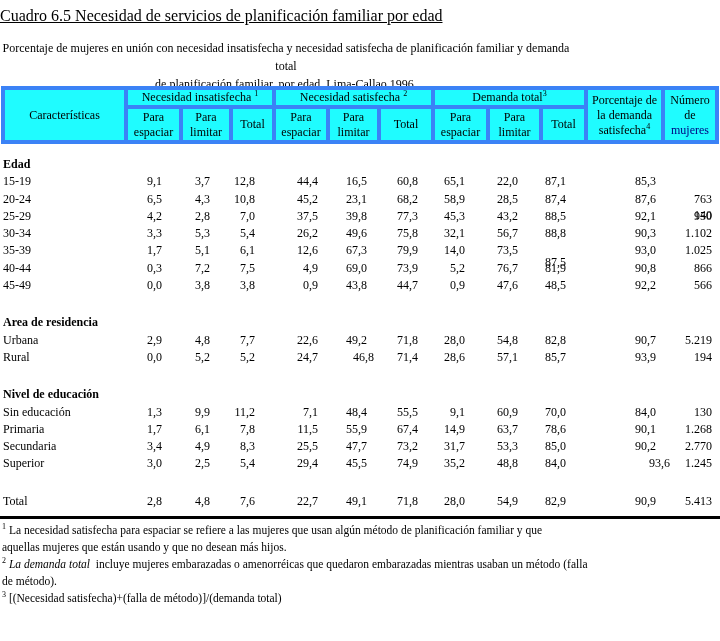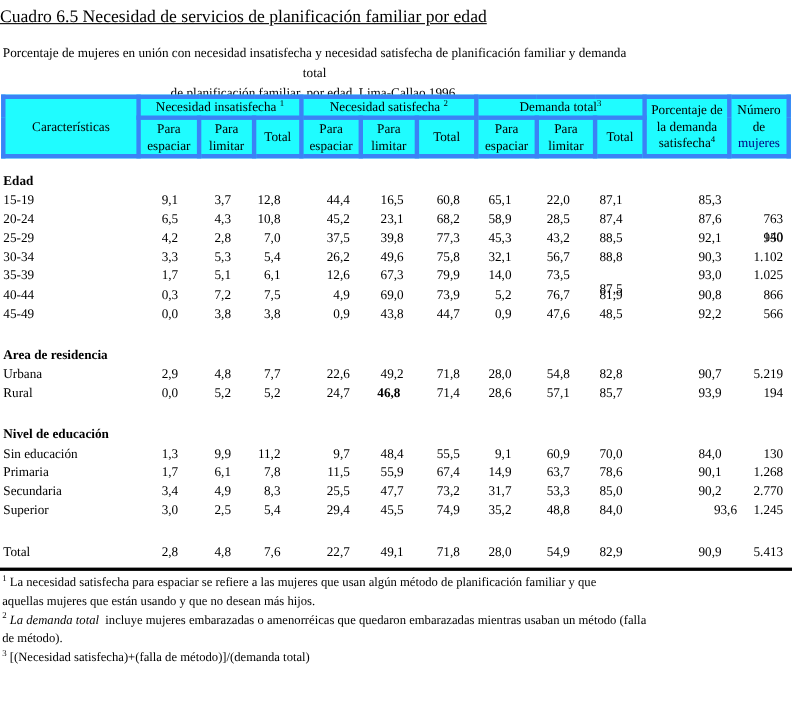--- a/index.html
+++ b/index.html
@@ -216,38 +216,38 @@
       <span class="v" style="right: 154px;">82,8</span>
       <span class="v" style="right: 64px;">90,7</span>
       <span class="v" style="right: 8px;">5.219</span>
     </div>
     <div class="row">
       <span class="lab">Rural</span>
       <span class="v" style="right: 558px;">0,0</span>
       <span class="v" style="right: 510px;">5,2</span>
       <span class="v" style="right: 465px;">5,2</span>
       <span class="v" style="right: 402px;">24,7</span>
-      <span class="v" style="right: 356px; font-weight: bold;">46,8</span>
+      <span class="v" style="right: 346px;">46,8</span>
       <span class="v" style="right: 302px;">71,4</span>
       <span class="v" style="right: 255px;">28,6</span>
       <span class="v" style="right: 202px; text-align: center;">57,1</span>
       <span class="v" style="right: 154px;">85,7</span>
       <span class="v" style="right: 64px;">93,9</span>
       <span class="v" style="right: 8px;">194</span>
     </div>
     <div class="row gap"></div>
     <div class="row">
       <span class="lab b">Nivel de educación</span>
     </div>
     <div class="row">
       <span class="lab">Sin educación</span>
       <span class="v" style="right: 558px;">1,3</span>
       <span class="v" style="right: 510px;">9,9</span>
       <span class="v" style="right: 465px;">11,2</span>
-      <span class="v" style="right: 402px;">9,7</span>
+      <span class="v" style="right: 402px;">7,1</span>
       <span class="v" style="right: 353px;">48,4</span>
       <span class="v" style="right: 302px;">55,5</span>
       <span class="v" style="right: 255px;">9,1</span>
       <span class="v" style="right: 202px;">60,9</span>
       <span class="v" style="right: 154px;">70,0</span>
       <span class="v" style="right: 64px;">84,0</span>
       <span class="v" style="right: 8px;">130</span>
     </div>
     <div class="row">
       <span class="lab">Primaria</span>

